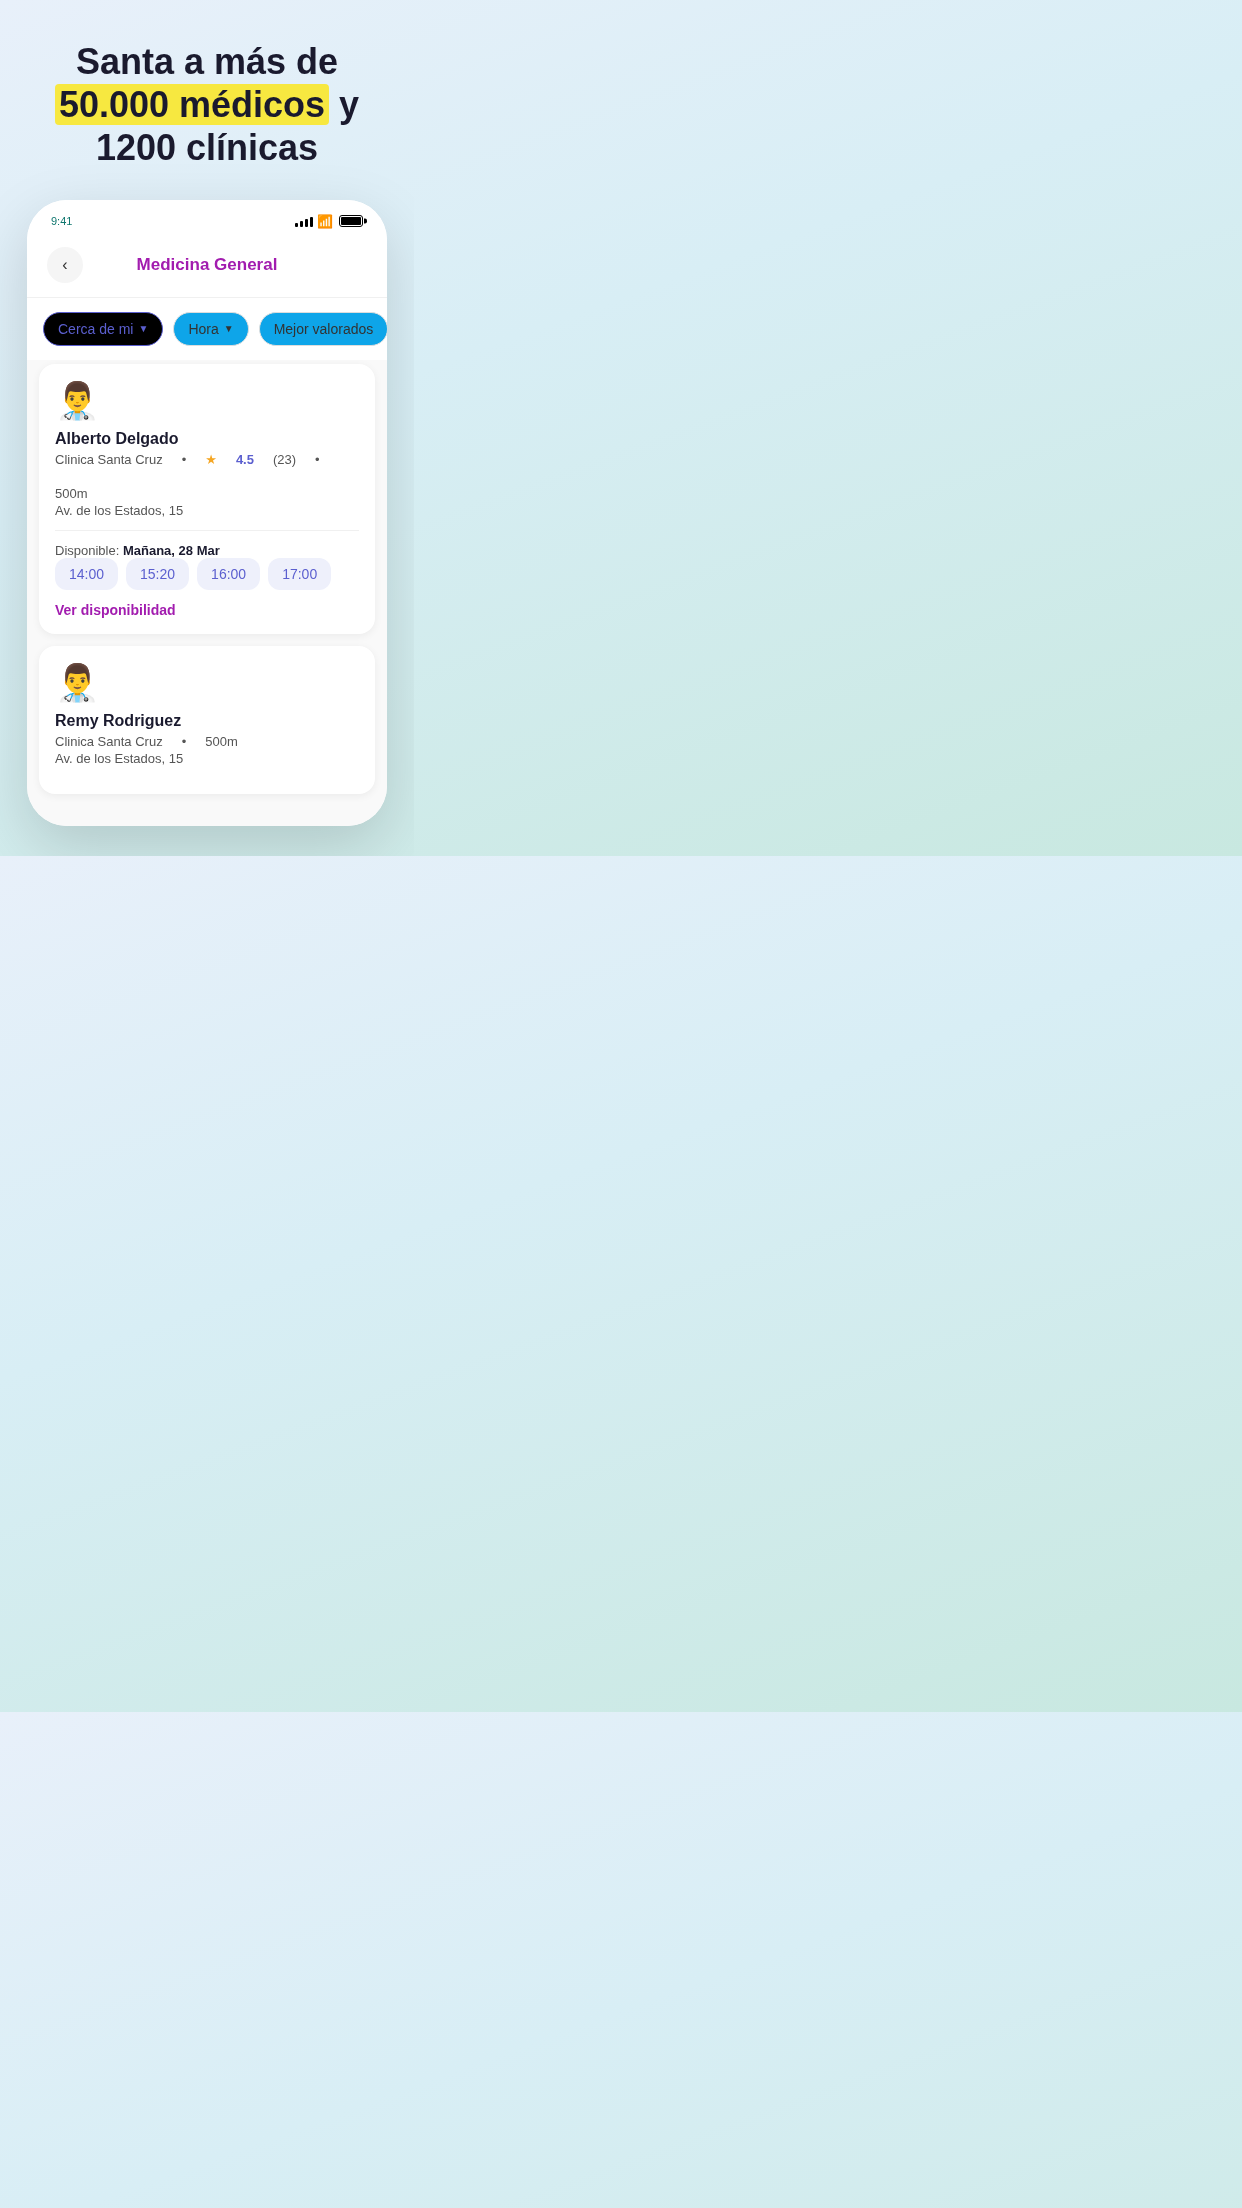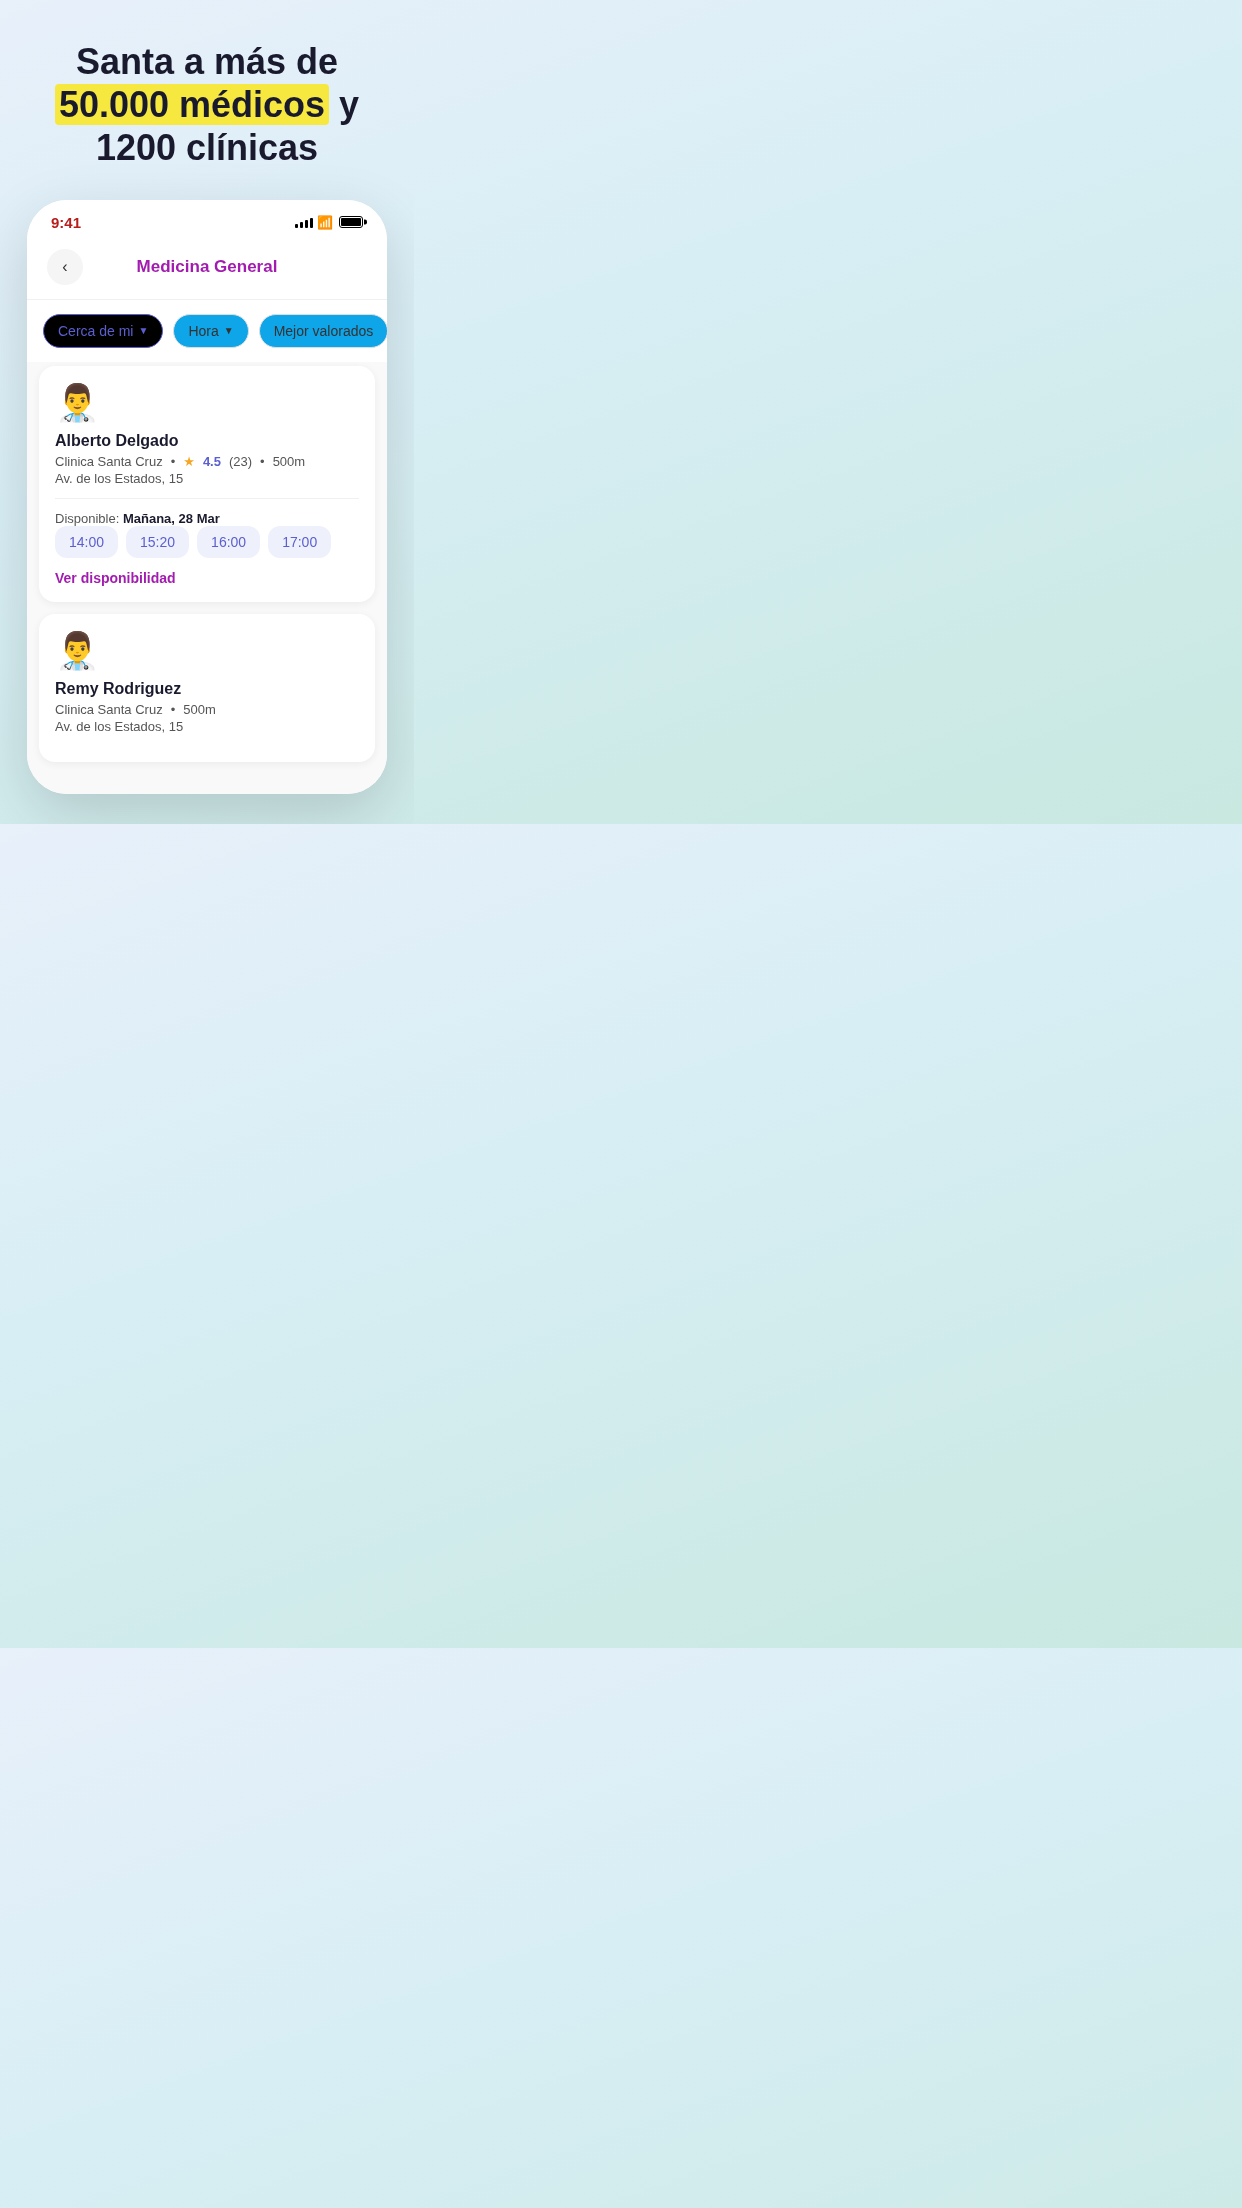--- a/index.html
+++ b/index.html
@@ -48,23 +48,23 @@
     
     .status-bar {
       display: flex;
       justify-content: space-between;
       align-items: center;
       padding: 14px 24px 8px;
       background: #fff;
     }
 
     .status-time {
-      font-size: 15px;
-      font-weight: 700;
-      color: #b91c1c;
+      font-size: 11px;
+      font-weight: 400;
+      color: #0f766e;
     }
 
     .status-icons {
       display: flex;
       align-items: center;
       gap: 5px;
     }
 
     .signal-bars {
       display: flex;
@@ -237,21 +237,21 @@
       color: #1a1a2e;
       margin-bottom: 4px;
     }
 
     .doctor-meta {
       font-size: 13px;
       color: #555;
       margin-bottom: 2px;
       display: flex;
       align-items: center;
-      gap: 8px;
+      gap: 19px;
       flex-wrap: wrap;
     }
 
     .rating {
       color: #5b5fcf;
       font-weight: 600;
     }
 
     .doctor-address {
       font-size: 13px;

